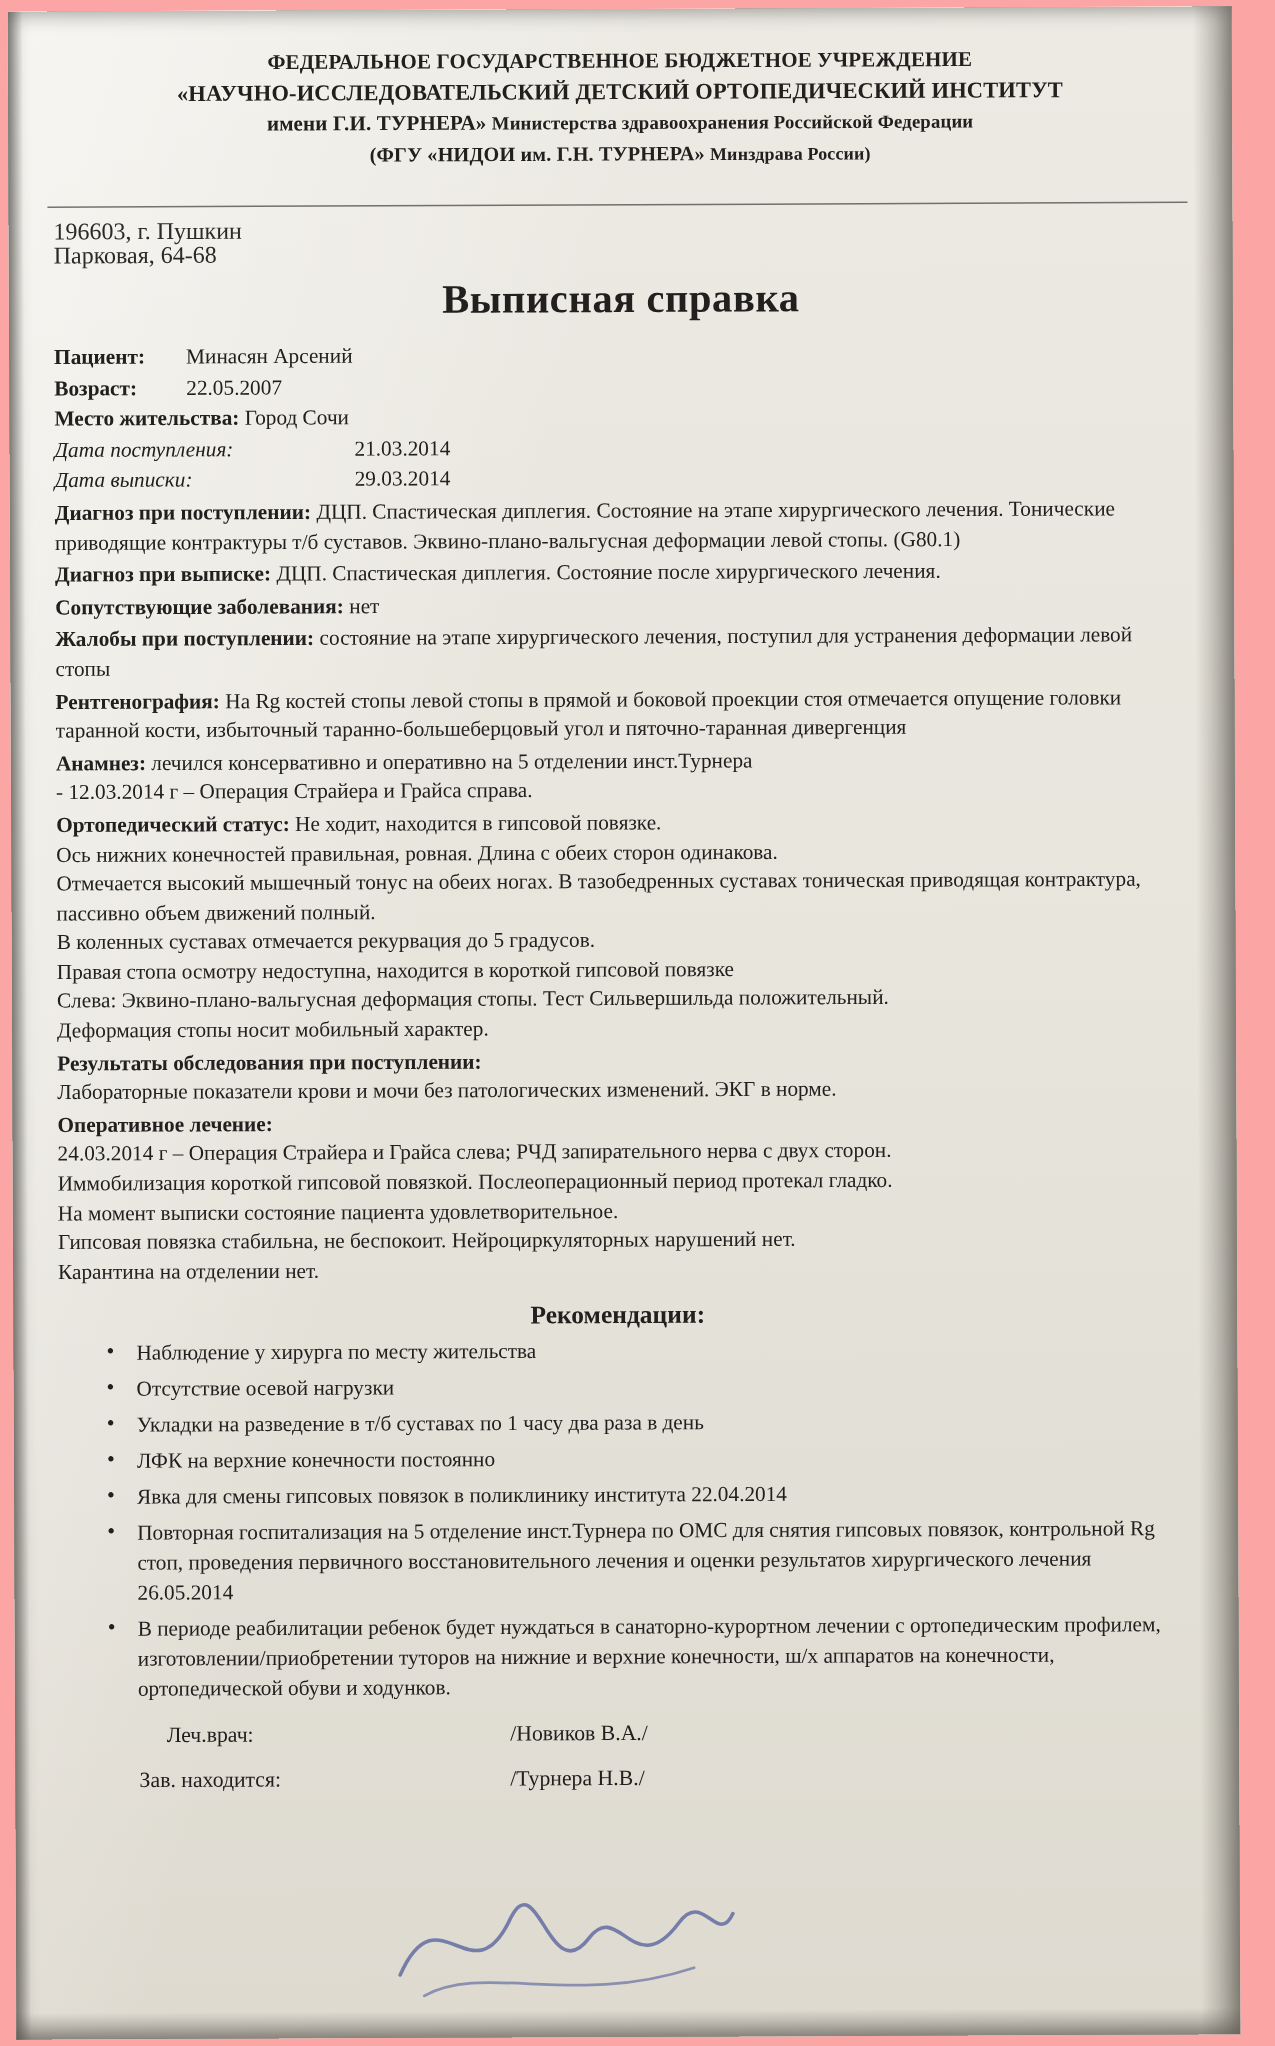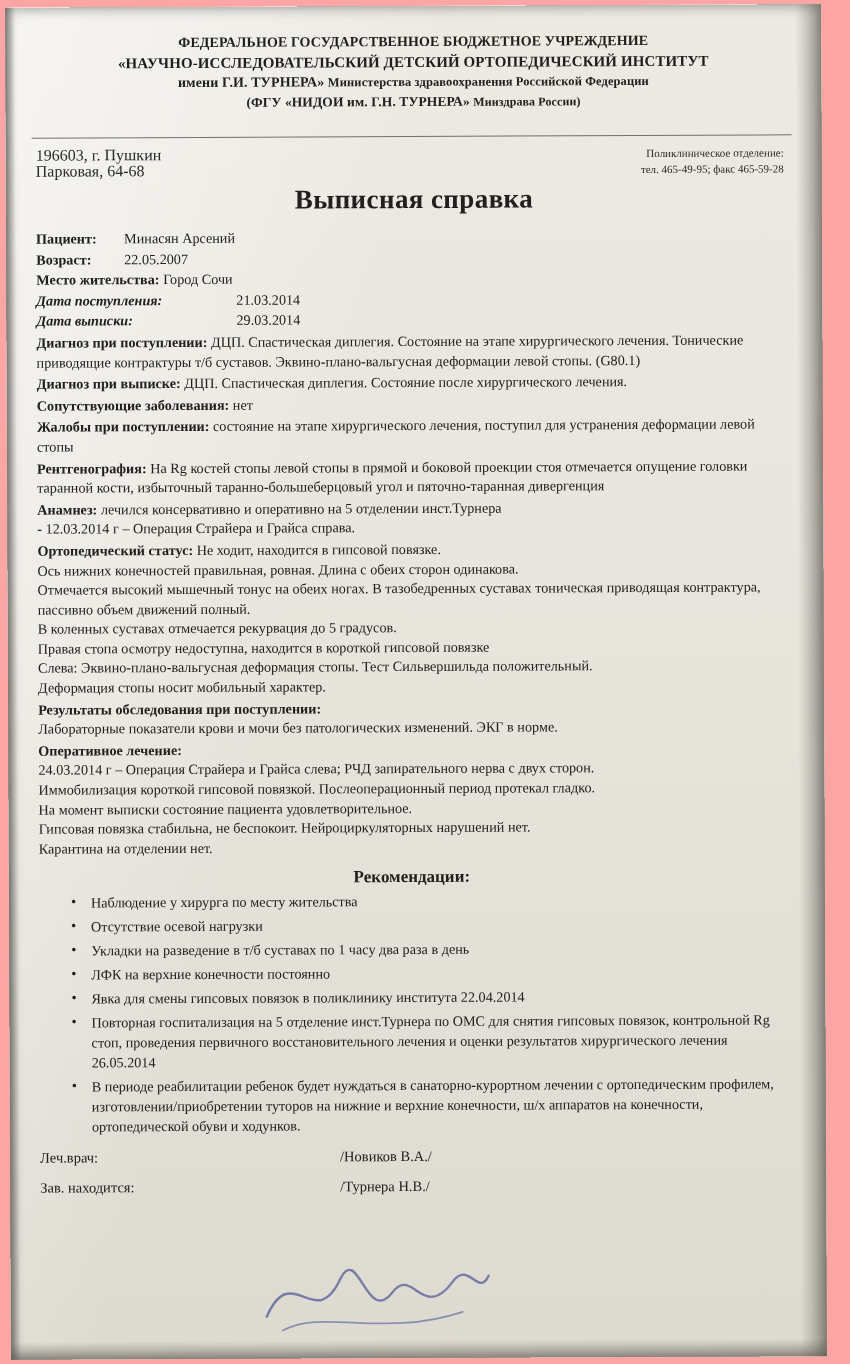--- a/index.html
+++ b/index.html
@@ -102,21 +102,21 @@
   .body {
     position: absolute;
     left: 30px;
     right: 40px;
     top: 222px;
     font-size: 14.2px;
     line-height: 19.6px;
   }
   .row { margin-bottom: 1px; }
   .lbl { font-weight: bold; }
-  .lbl-i { font-weight: bold; font-style: italic; }
+  .lbl-i { font-weight: normal; font-style: italic; }
   .val { }
   .field-row {
     display: flex;
     align-items: baseline;
   }
   .field-row .lbl, .field-row .lbl-i { min-width: 0; }
   .field-row .val { margin-left: 10px; }
   .w-pat .lbl { width: 78px; display: inline-block; }
   .w-age .lbl { width: 78px; display: inline-block; }
   .para { margin-top: 2px; }
@@ -145,21 +145,21 @@
     font-size: 15px;
   }
   .sign {
     margin-top: 12px;
     font-size: 14.5px;
   }
   .sign-row {
     display: flex;
     margin-bottom: 10px;
   }
-  .sign-role { width: 200px; }
+  .sign-role { width: 200px; text-align: center; }
   .sign-name { margin-left: 100px; }
   
   .stamp {
     position: absolute;
     left: 238px;
     top: 1148px;
     width: 190px;
     height: 190px;
     border-radius: 50%;
     border: 3px solid rgba(58,74,150,0.55);
@@ -226,24 +226,20 @@
         </div>
       </div>
 
       <div class="rule"></div>
 
       <div class="addr">
         <div>196603, г. Пушкин</div>
         <div>Парковая, 64-68</div>
       </div>
 
-      <div class="clinic">
-        <div>Поликлиническое отделение:</div>
-        <div>тел. 465-49-95; факс 465-59-28</div>
-      </div>
 
       <div class="title">Выписная справка</div>
 
       <div class="body">
 
         <div class="row field-row w-pat">
           <span class="lbl">Пациент:</span>
           <span class="val">Минасян Арсений</span>
         </div>
         <div class="row field-row w-age">

